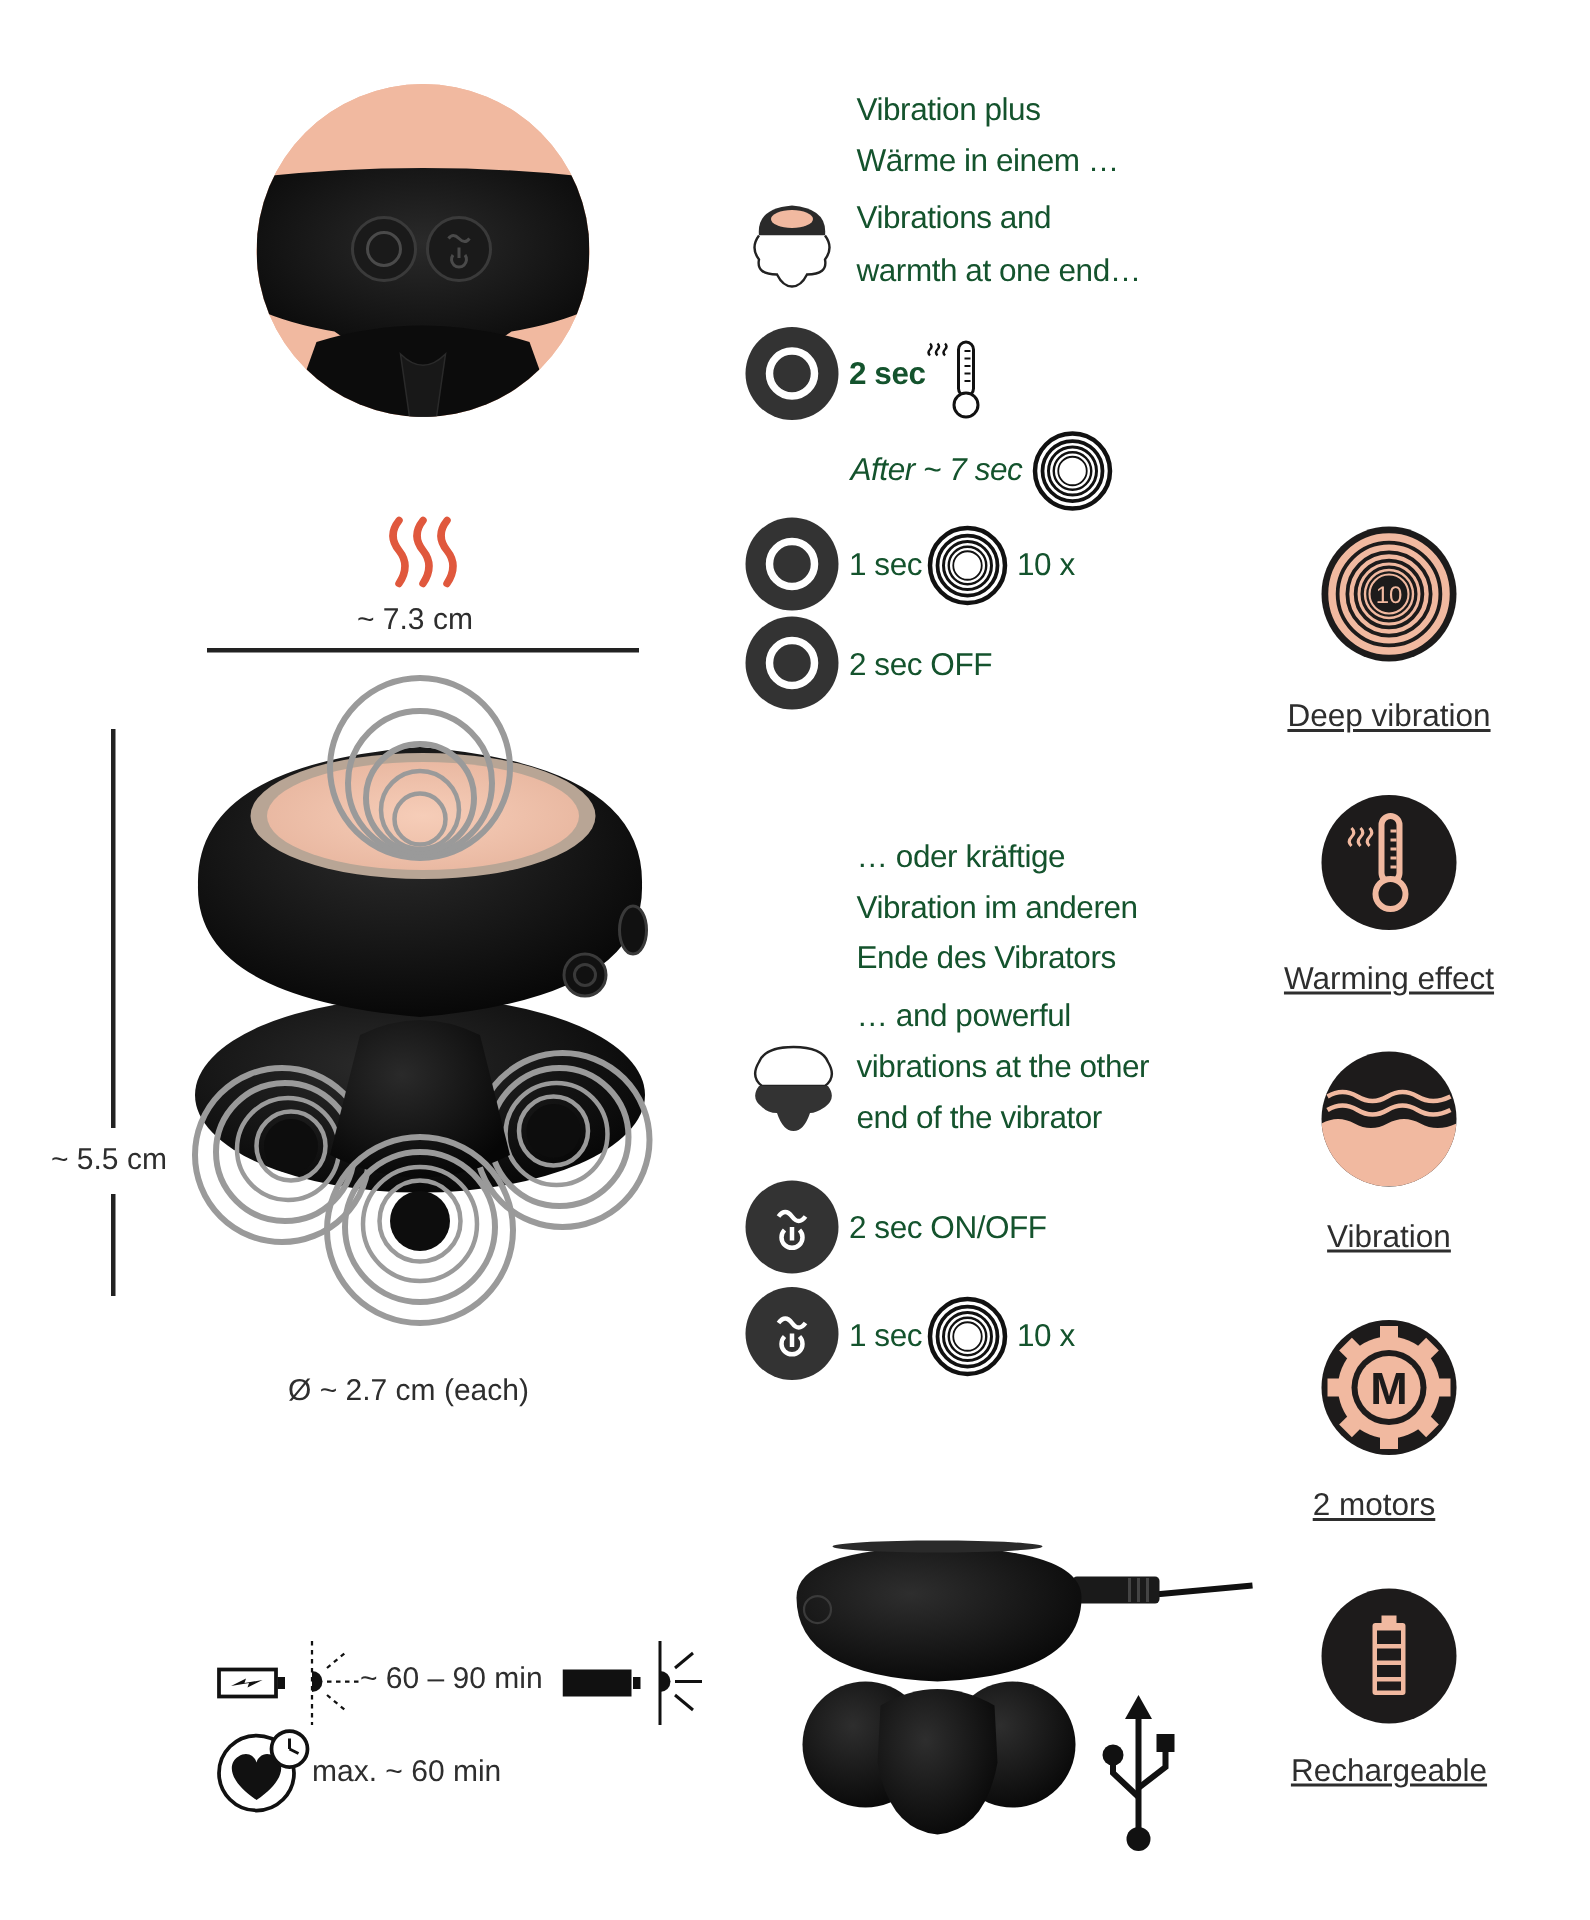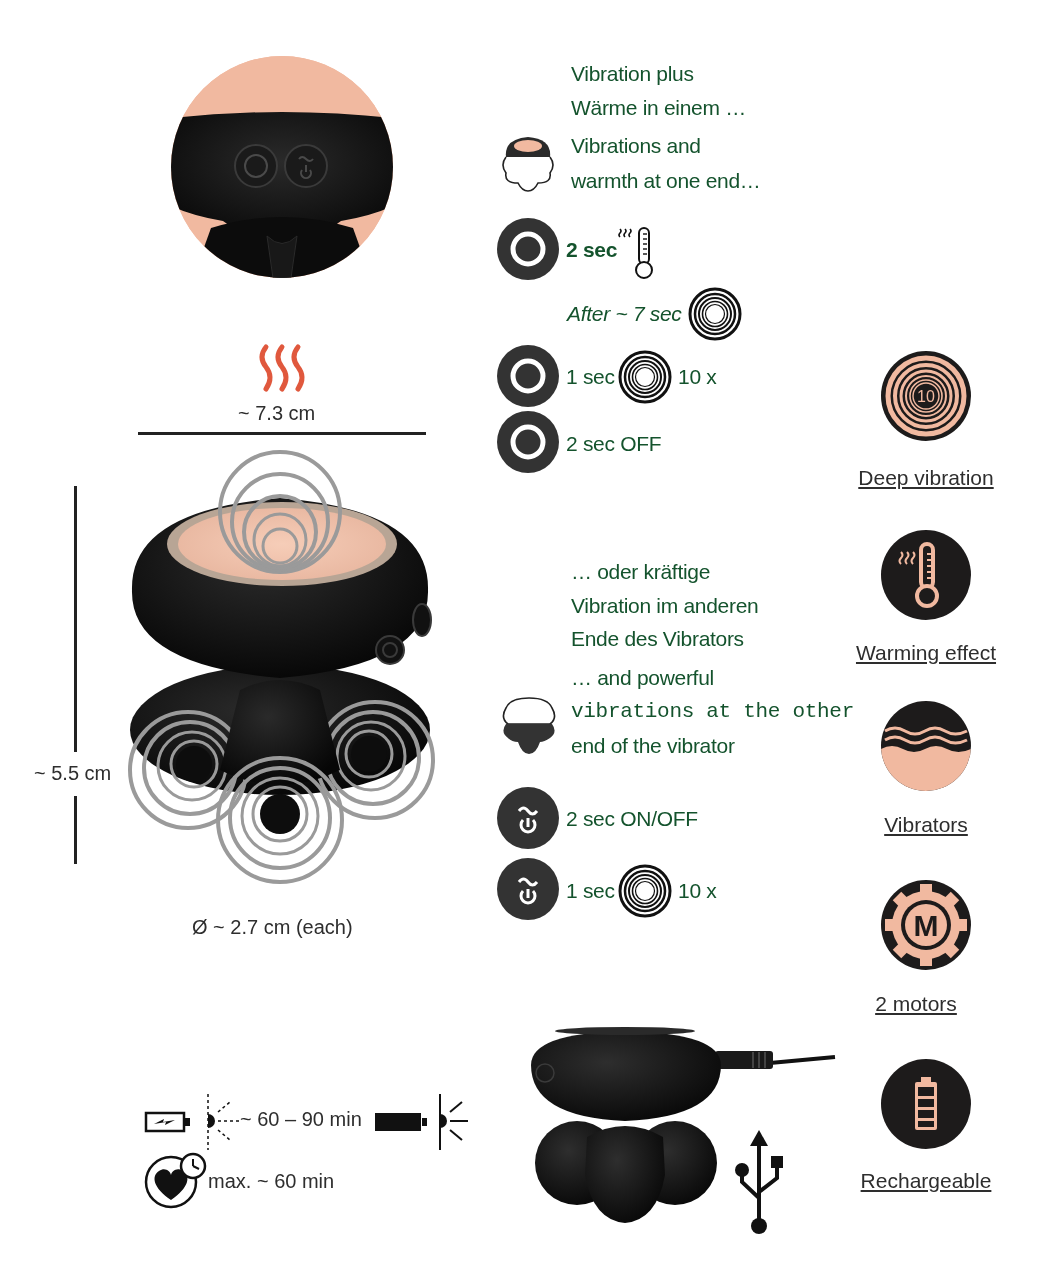--- a/index.html
+++ b/index.html
@@ -179,21 +179,21 @@
     </g>
     <circle cx="160" cy="374" r="20" fill="#0d0d0d"></circle>
   </svg>
 </div>
 <div class="abs dim" style="left:192px; top:916px;">Ø ~ 2.7 cm (each)</div>
 
 <div class="abs txt" style="left:571px; top:555px;">… oder kräftige</div>
 <div class="abs txt" style="left:571px; top:589px;">Vibration im anderen</div>
 <div class="abs txt" style="left:571px; top:622px;">Ende des Vibrators</div>
 <div class="abs txt" style="left:571px; top:661px;">… and powerful</div>
-<div class="abs txt" style="left:571px; top:695px;font-family:Liberation Mono, monospace;">vibrations at the other</div>
+<div class="abs txt" style="left:571px; top:695px;">vibrations at the other</div>
 <div class="abs txt" style="left:571px; top:729px;">end of the vibrator</div>
 
 <div class="abs" style="left:500px; top:694px;">
   <svg width="58" height="66" viewBox="0 0 58 66">
     <path d="M8,30 Q0,24 6,14 Q10,4 29,4 Q48,4 52,14 Q58,24 50,30 Z" fill="#fff" stroke="#222" stroke-width="1.6"></path>
     <path d="M6,30 L52,30 Q58,38 50,44 Q44,48 40,48 Q36,60 29,60 Q22,60 18,48 Q12,48 8,44 Q0,38 6,30 Z" fill="#333"></path>
   </svg>
 </div>
 
 <div class="btn-icon" style="left:497px; top:787px;">
@@ -251,21 +251,21 @@
 </div>
 <div class="feat-label" style="left:826px; top:641px;">Warming effect</div>
 
 <div class="feat-icon" style="left:881px; top:701px; overflow:hidden;">
   <svg width="90" height="90" viewBox="0 0 90 90">
     <path d="M0,48 q11,-6 22,0 t22,0 t22,0 t24,0 L90,90 L0,90 Z" fill="#f1b9a0"></path>
     <path d="M4,30 q10,-6 20,0 t20,0 t20,0 t22,0" fill="none" stroke="#f1b9a0" stroke-width="3"></path>
     <path d="M4,39 q10,-6 20,0 t20,0 t20,0 t22,0" fill="none" stroke="#f1b9a0" stroke-width="3"></path>
   </svg>
 </div>
-<div class="feat-label" style="left:826px; top:813px;">Vibrators</div>
+<div class="feat-label" style="left:826px; top:813px;">Vibration</div>
 
 <div class="feat-icon" style="left:881px; top:880px;">
   <svg width="90" height="90" viewBox="0 0 90 90">
     <g fill="#f1b9a0">
       <circle cx="45" cy="45" r="34"></circle>
       <rect x="39" y="4" width="12" height="12"></rect>
       <rect x="39" y="74" width="12" height="12"></rect>
       <rect x="4" y="39" width="12" height="12"></rect>
       <rect x="74" y="39" width="12" height="12"></rect>
       <rect x="39" y="4" width="12" height="12" transform="rotate(45 45 45)"></rect>

